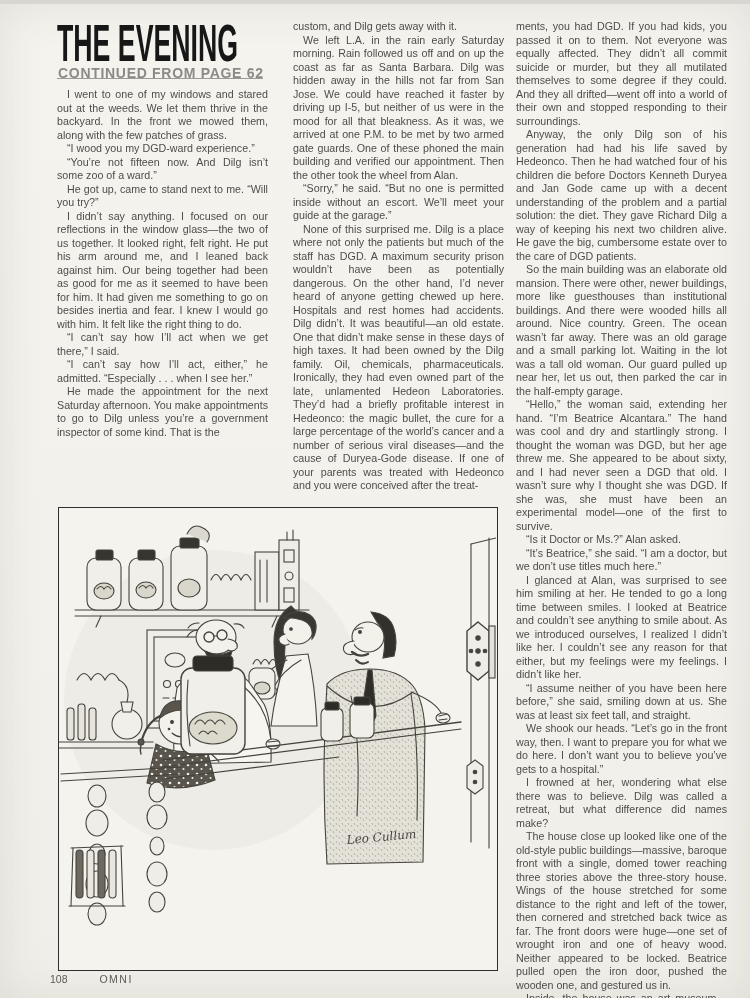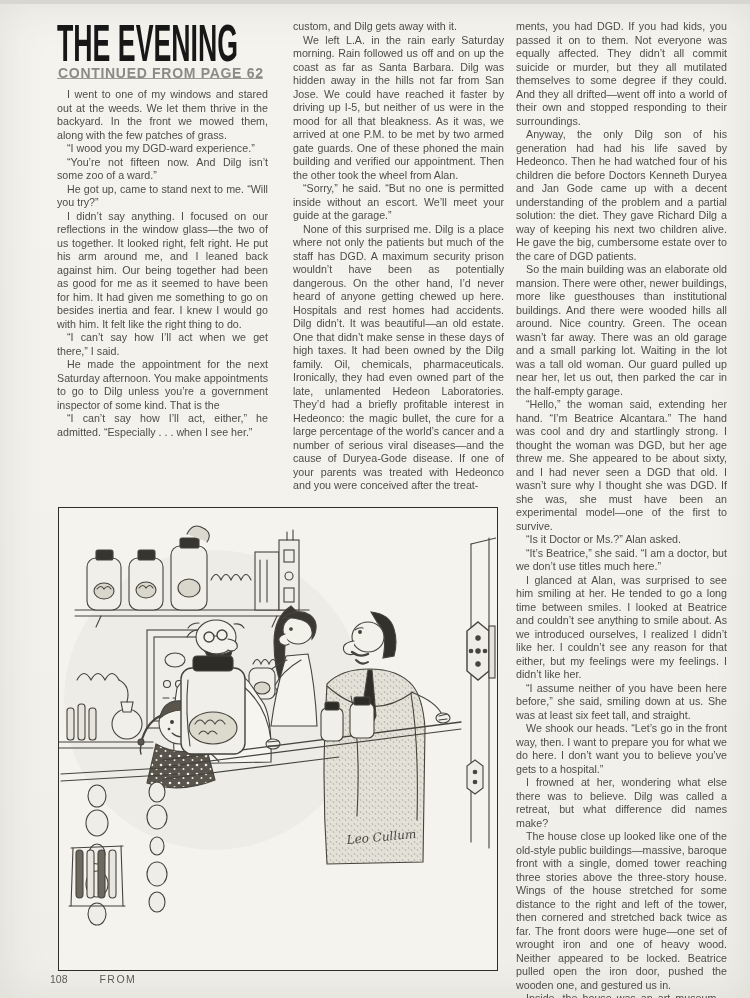--- a/index.html
+++ b/index.html
@@ -52,22 +52,22 @@
   <div class="continued">CONTINUED FROM PAGE 62</div>
   <div class="header-rule"></div>
 
   <div class="col col1">
       <p class="para">I went to one of my windows and stared out at the weeds. We let them thrive in the backyard. In the front we mowed them, along with the few patches of grass.</p>
       <p class="para">“I wood you my DGD-ward experience.”</p>
       <p class="para">“You’re not fifteen now. And Dilg isn’t some zoo of a ward.”</p>
       <p class="para">He got up, came to stand next to me. “Will you try?”</p>
       <p class="para">I didn’t say anything. I focused on our reflections in the window glass—the two of us together. It looked right, felt right. He put his arm around me, and I leaned back against him. Our being together had been as good for me as it seemed to have been for him. It had given me something to go on besides inertia and fear. I knew I would go with him. It felt like the right thing to do.</p>
       <p class="para">“I can’t say how I’ll act when we get there,” I said.</p>
+      <p class="para">“I can’t say how I’ll act, either,” he admitted. “Especially . . . when I see her.”</p>
       <p class="para">He made the appointment for the next Saturday afternoon. You make appointments to go to Dilg unless you’re a government inspector of some kind. That is the</p>
-      <p class="para">“I can’t say how I’ll act, either,” he admitted. “Especially . . . when I see her.”</p>
     </div>
   <div class="col col2 cont">
       <p class="para">custom, and Dilg gets away with it.</p>
       <p class="para">We left L.A. in the rain early Saturday morning. Rain followed us off and on up the coast as far as Santa Barbara. Dilg was hidden away in the hills not far from San Jose. We could have reached it faster by driving up I-5, but neither of us were in the mood for all that bleakness. As it was, we arrived at one P.M. to be met by two armed gate guards. One of these phoned the main building and verified our appointment. Then the other took the wheel from Alan.</p>
       <p class="para">“Sorry,” he said. “But no one is permitted inside without an escort. We’ll meet your guide at the garage.”</p>
       <p class="para">None of this surprised me. Dilg is a place where not only the patients but much of the staff has DGD. A maximum security prison wouldn’t have been as potentially dangerous. On the other hand, I’d never heard of anyone getting chewed up here. Hospitals and rest homes had accidents. Dilg didn’t. It was beautiful—an old estate. One that didn’t make sense in these days of high taxes. It had been owned by the Dilg family. Oil, chemicals, pharmaceuticals. Ironically, they had even owned part of the late, unlamented Hedeon Laboratories. They’d had a briefly profitable interest in Hedeonco: the magic bullet, the cure for a large percentage of the world’s cancer and a number of serious viral diseases—and the cause of Duryea-Gode disease. If one of your parents was treated with Hedeonco and you were conceived after the treat-</p>
     </div>
   <div class="col col3 cont">
       <p class="para">ments, you had DGD. If you had kids, you passed it on to them. Not everyone was equally affected. They didn’t all commit suicide or murder, but they all mutilated themselves to some degree if they could. And they all drifted—went off into a world of their own and stopped responding to their surroundings.</p>
       <p class="para">Anyway, the only Dilg son of his generation had had his life saved by Hedeonco. Then he had watched four of his children die before Doctors Kenneth Duryea and Jan Gode came up with a decent understanding of the problem and a partial solution: the diet. They gave Richard Dilg a way of keeping his next two children alive. He gave the big, cumbersome estate over to the care of DGD patients.</p>
@@ -284,15 +284,15 @@
           <line x1="62" y1="336" x2="64" y2="396"></line>
         </g>
       </g>
 
       <text class="signature" x="288" y="334" transform="rotate(-5 288 334)">Leo Cullum</text>
     </svg>
   </figure>
 
   <footer class="page-footer">
     <span class="num">108</span>
-    <span class="mag">FROM</span>
+    <span class="mag">OMNI</span>
   </footer>
 </div>
 
 </body></html>

